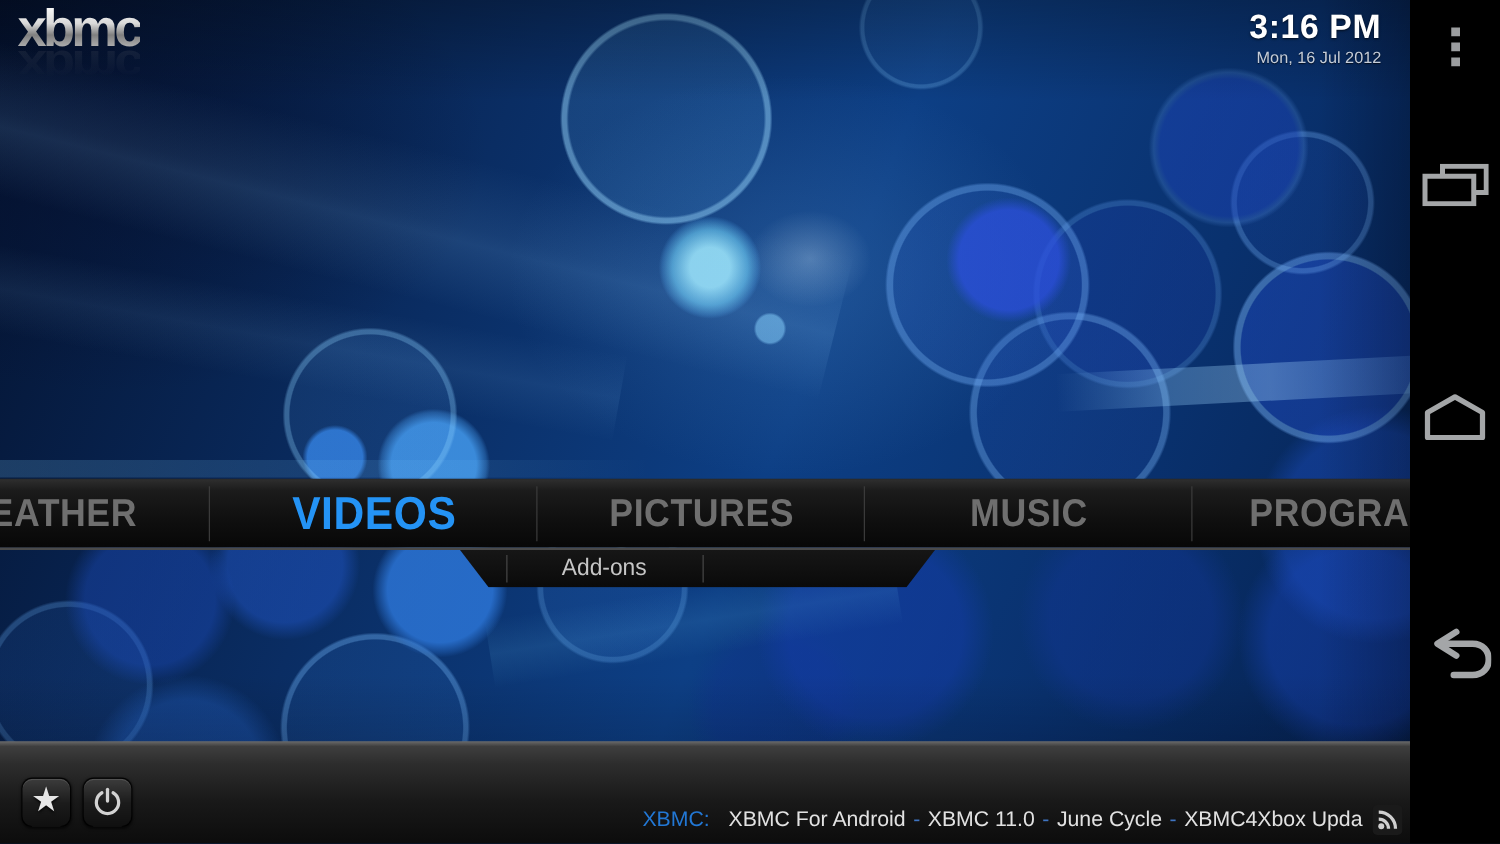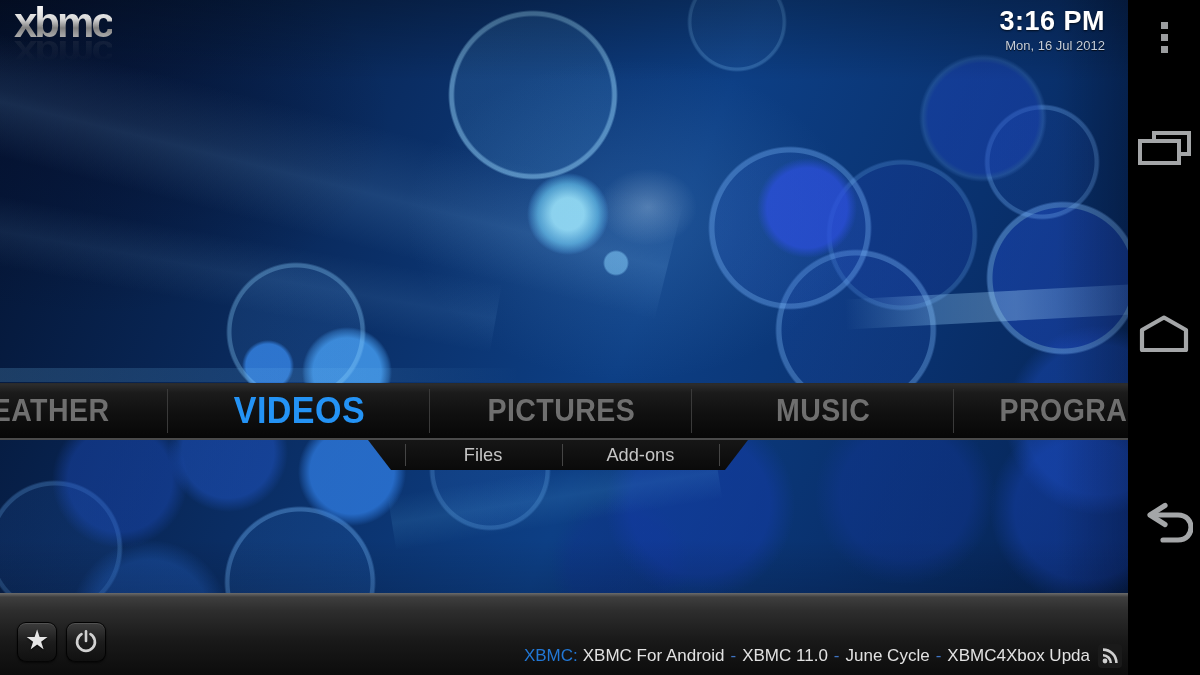--- a/index.html
+++ b/index.html
@@ -126,21 +126,21 @@
     display:flex;align-items:center;justify-content:center;padding:0;cursor:default;
   }
   .bb-btn.fav{left:17px;}
   .bb-btn.pwr{left:66px;}
   .star-glyph{font-size:27px;color:#e6e6e6;line-height:1;padding-bottom:3px;
     text-shadow:0 1px 2px rgba(0,0,0,.8);}
   .ticker{
     position:absolute;right:78px;bottom:7px;display:flex;align-items:center;
     white-space:nowrap;font-size:17px;z-index:3;
   }
-  .ticker .src{color:#2277d4;margin-right:5px;}
+  .ticker .src{color:#2277d4;margin-right:15px;}
   .ticker .titem{color:#e2e2e2;}
   .ticker .dash{color:#3f74c2;margin:0 6px;}
   .rss-badge{margin-left:8px;display:block;}
 
   
   .navbar{
     position:absolute;left:1128px;top:0;width:72px;height:675px;background:#000;z-index:5;
   }
   .nav-btn{
     position:absolute;left:0;width:72px;display:flex;align-items:center;justify-content:center;
@@ -189,23 +189,20 @@
       <div class="menu-item">
         <span class="mlabel">MUSIC</span>
       </div>
       <div class="menu-item">
         <span class="mlabel">PROGRAMS</span>
       </div>
     </nav>
   </div>
 
   <div class="submenu">
-    <div class="sub-item">
-      <span class="slabel">Files</span>
-    </div>
     <div class="sub-item">
       <span class="slabel">Add-ons</span>
     </div>
   </div>
 
   <div class="bottom-bar">
     <button class="bb-btn fav">
       <span class="star-glyph">★</span>
     </button>
     <button class="bb-btn pwr">

